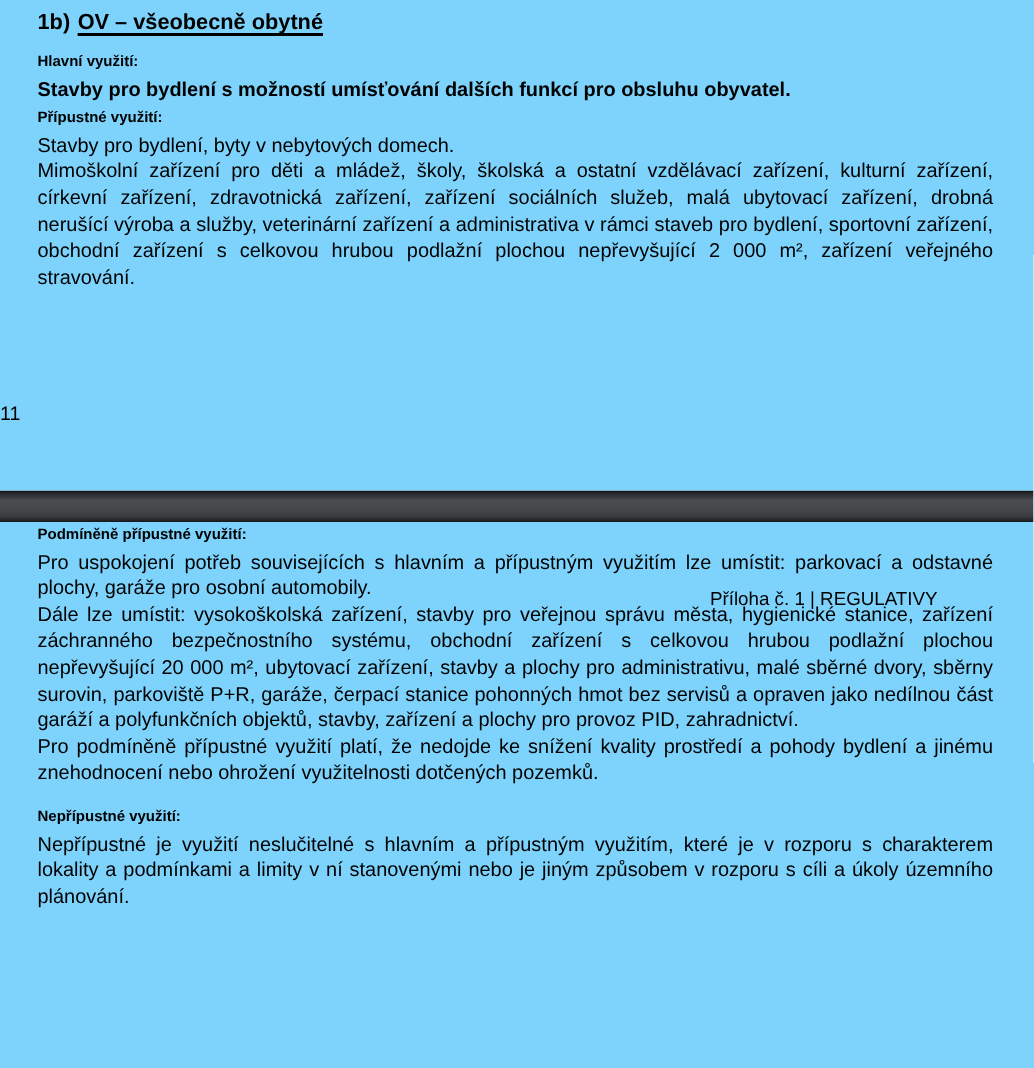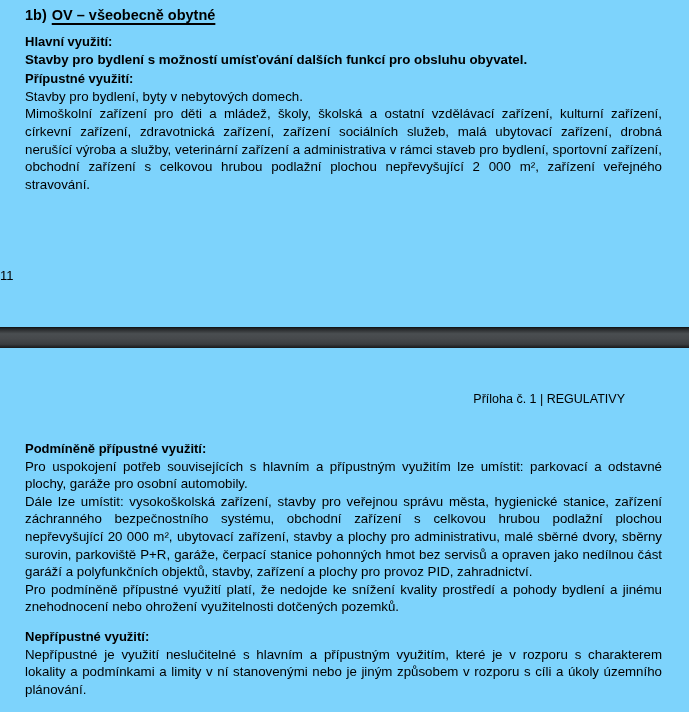--- a/index.html
+++ b/index.html
@@ -45,21 +45,21 @@
     text-underline-offset: 3px;
   }
   p {
     margin: 0;
     font-size: 13.3px;
     line-height: 17.6px;
   }
   .bold { font-weight: bold; }
   .sect-heading {
     font-weight: bold;
-    font-size: 13px;
+    font-size: 10px;
     margin-top: 2px;
   }
   .just { text-align: justify; }
   .page-number {
     position: absolute;
     top: 268px;
     left: 0;
     right: 0;
     text-align: left;
     font-size: 13px;
@@ -75,21 +75,20 @@
   }
   .attachment-header {
     position: absolute;
     top: 43px;
     right: 64px;
     font-size: 12.5px;
     line-height: 16px;
     white-space: nowrap;
   }
   .page-bottom .content {
-    padding-top: 92px;
   }
 </style>
 </head>
 <body>
 
 <div class="page page-top">
   <div class="doc-heading">
     <span class="heading-num">1b)</span><span class="heading-title">OV – všeobecně obytné</span>
   </div>
 

